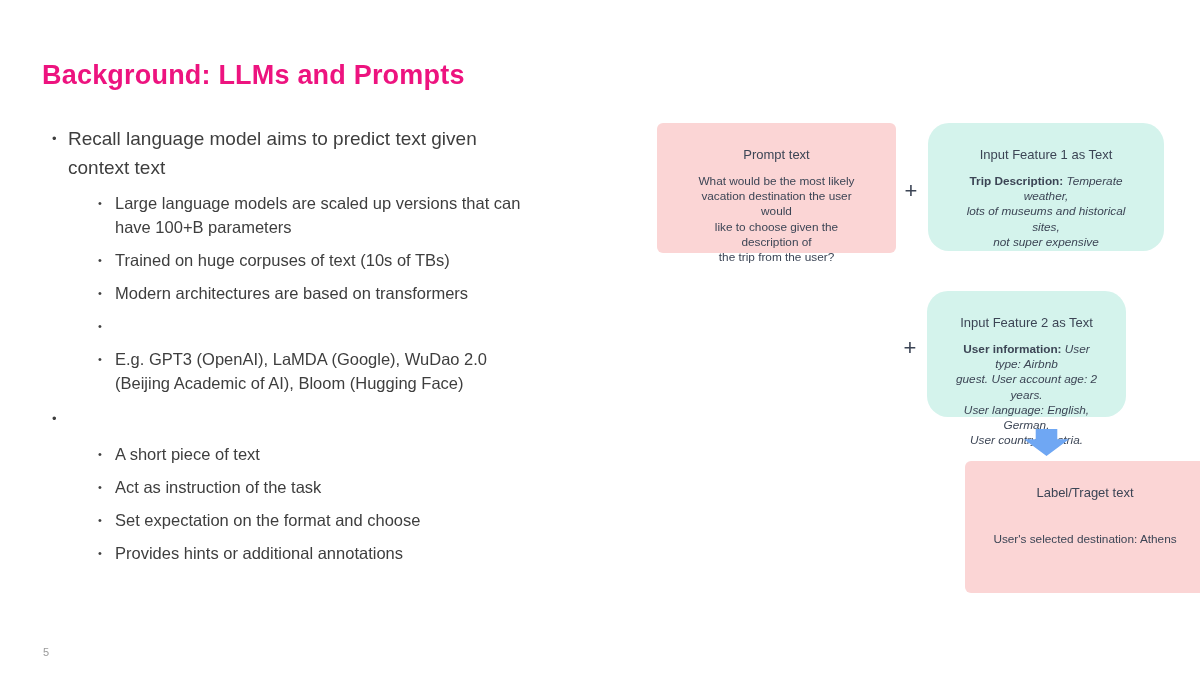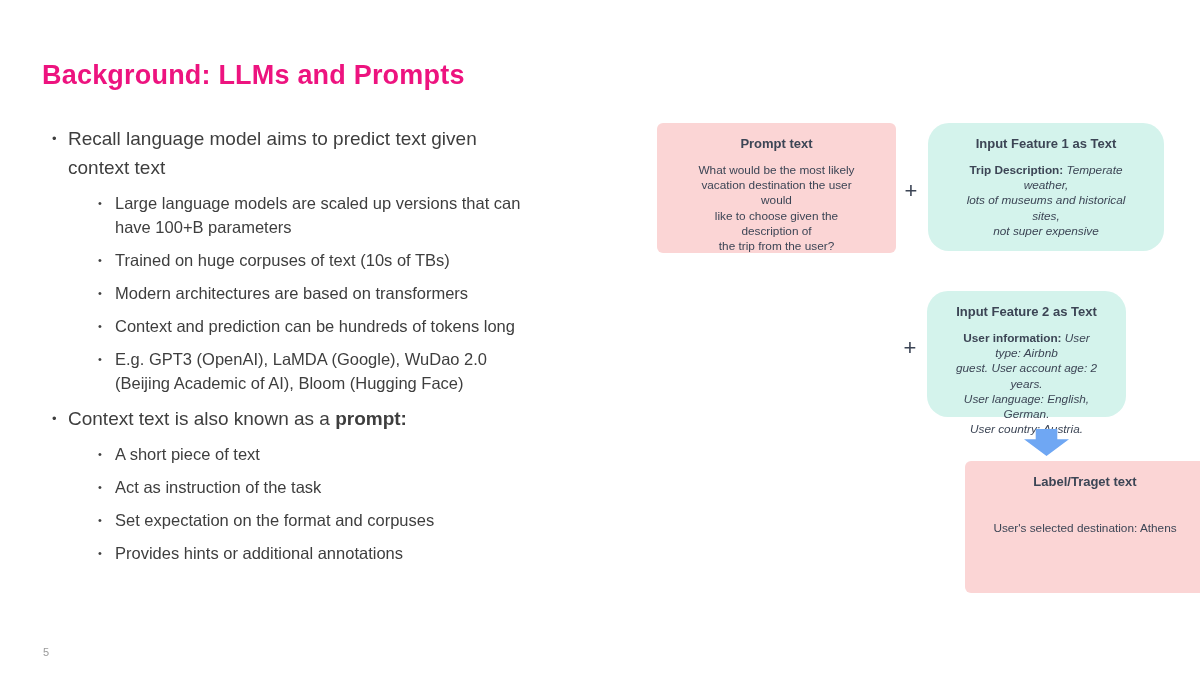--- a/index.html
+++ b/index.html
@@ -24,21 +24,21 @@
   .l2 { font-size: 16.5px; line-height: 24px; margin-left: 53px; margin-top: 9px; }
   .l2 .marker { width: 17px; font-size: 11px; line-height: 24px; flex: 0 0 auto; }
   .li + .l1 { margin-top: 9px; }
   .bold-suffix { font-weight: bold; }
 
   
   .box {
     position: absolute; border-radius: 6px;
     color: #3c4555; text-align: center;
   }
-  .box .box-title { font-size: 13px; font-weight: bold; padding-top: 13px; }
+  .box .box-title { font-size: 13px; font-weight: normal; padding-top: 24px; }
   .box .box-body { font-size: 11.8px; line-height: 15.2px; margin-top: 12px; padding: 0 28px; white-space: pre-line; }
   .pink { background: #fbd5d5; }
   .teal { background: #d4f3ec; border-radius: 21px; }
 
   .prompt-box   { left: 657px; top: 123px; width: 239px; height: 130px; }
   .feature1-box { left: 928px; top: 123px; width: 236px; height: 128px; }
   .feature2-box { left: 927px; top: 291px; width: 199px; height: 126px; }
   .label-box    { left: 965px; top: 461px; width: 240px; height: 132px; }
   .label-box .box-body { margin-top: 32px; }
 
@@ -89,47 +89,45 @@
       <span class="txt">Trained on huge corpuses of text (10s of TBs)</span>
     </div>
 
     <div class="li l2">
       <span class="marker">•</span>
       <span class="txt">Modern architectures are based on transformers</span>
     </div>
 
     <div class="li l2">
       <span class="marker">•</span>
-      <span class="txt">Context and prediction can be hundreds of tokens long</span>
     </div>
 
     <div class="li l2">
       <span class="marker">•</span>
       <span class="txt">E.g. GPT3 (OpenAI), LaMDA (Google), WuDao 2.0
 (Beijing Academic of AI), Bloom (Hugging Face)</span>
     </div>
 
     <div class="li l1">
       <span class="marker">•</span>
-      <span class="txt"><span>Context text is also known as a </span><span class="bold-suffix">prompt:</span></span>
     </div>
 
     <div class="li l2">
       <span class="marker">•</span>
       <span class="txt">A short piece of text</span>
     </div>
 
     <div class="li l2">
       <span class="marker">•</span>
       <span class="txt">Act as instruction of the task</span>
     </div>
 
     <div class="li l2">
       <span class="marker">•</span>
-      <span class="txt">Set expectation on the format and corpuses</span>
+      <span class="txt">Set expectation on the format and choose</span>
     </div>
 
     <div class="li l2">
       <span class="marker">•</span>
       <span class="txt">Provides hints or additional annotations</span>
     </div>
 
   </div>
 
   <div class="box pink prompt-box">

